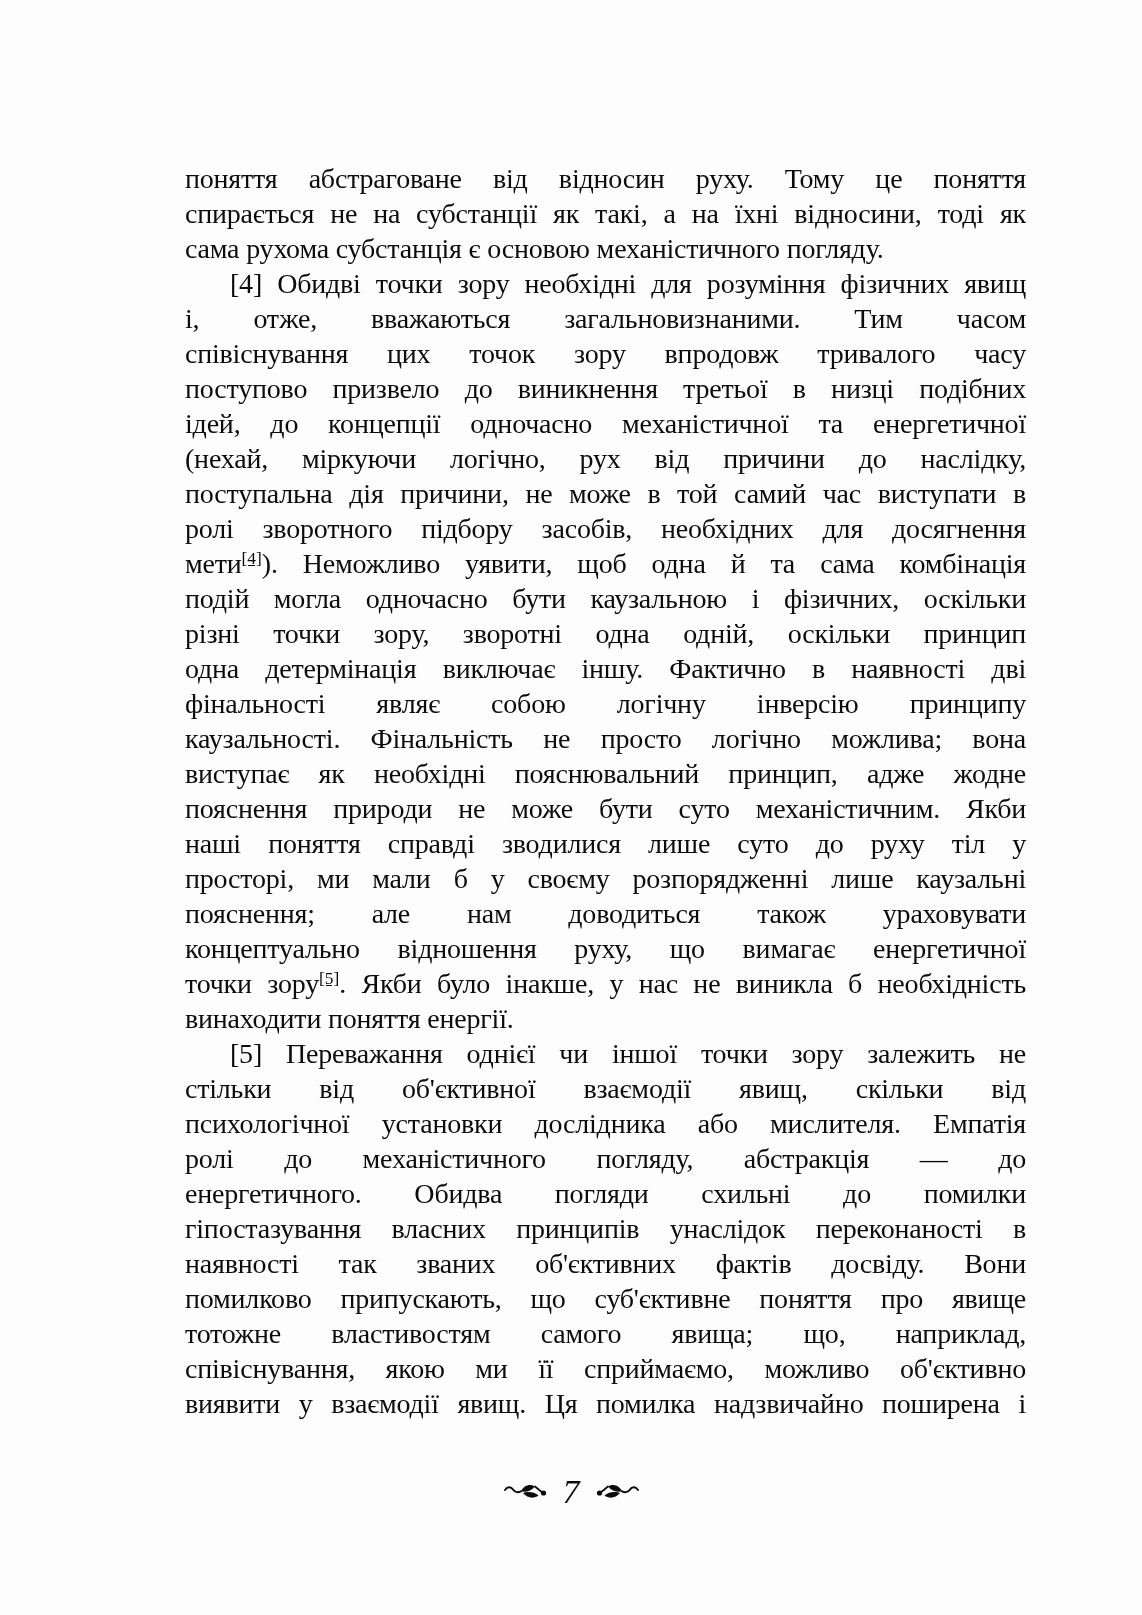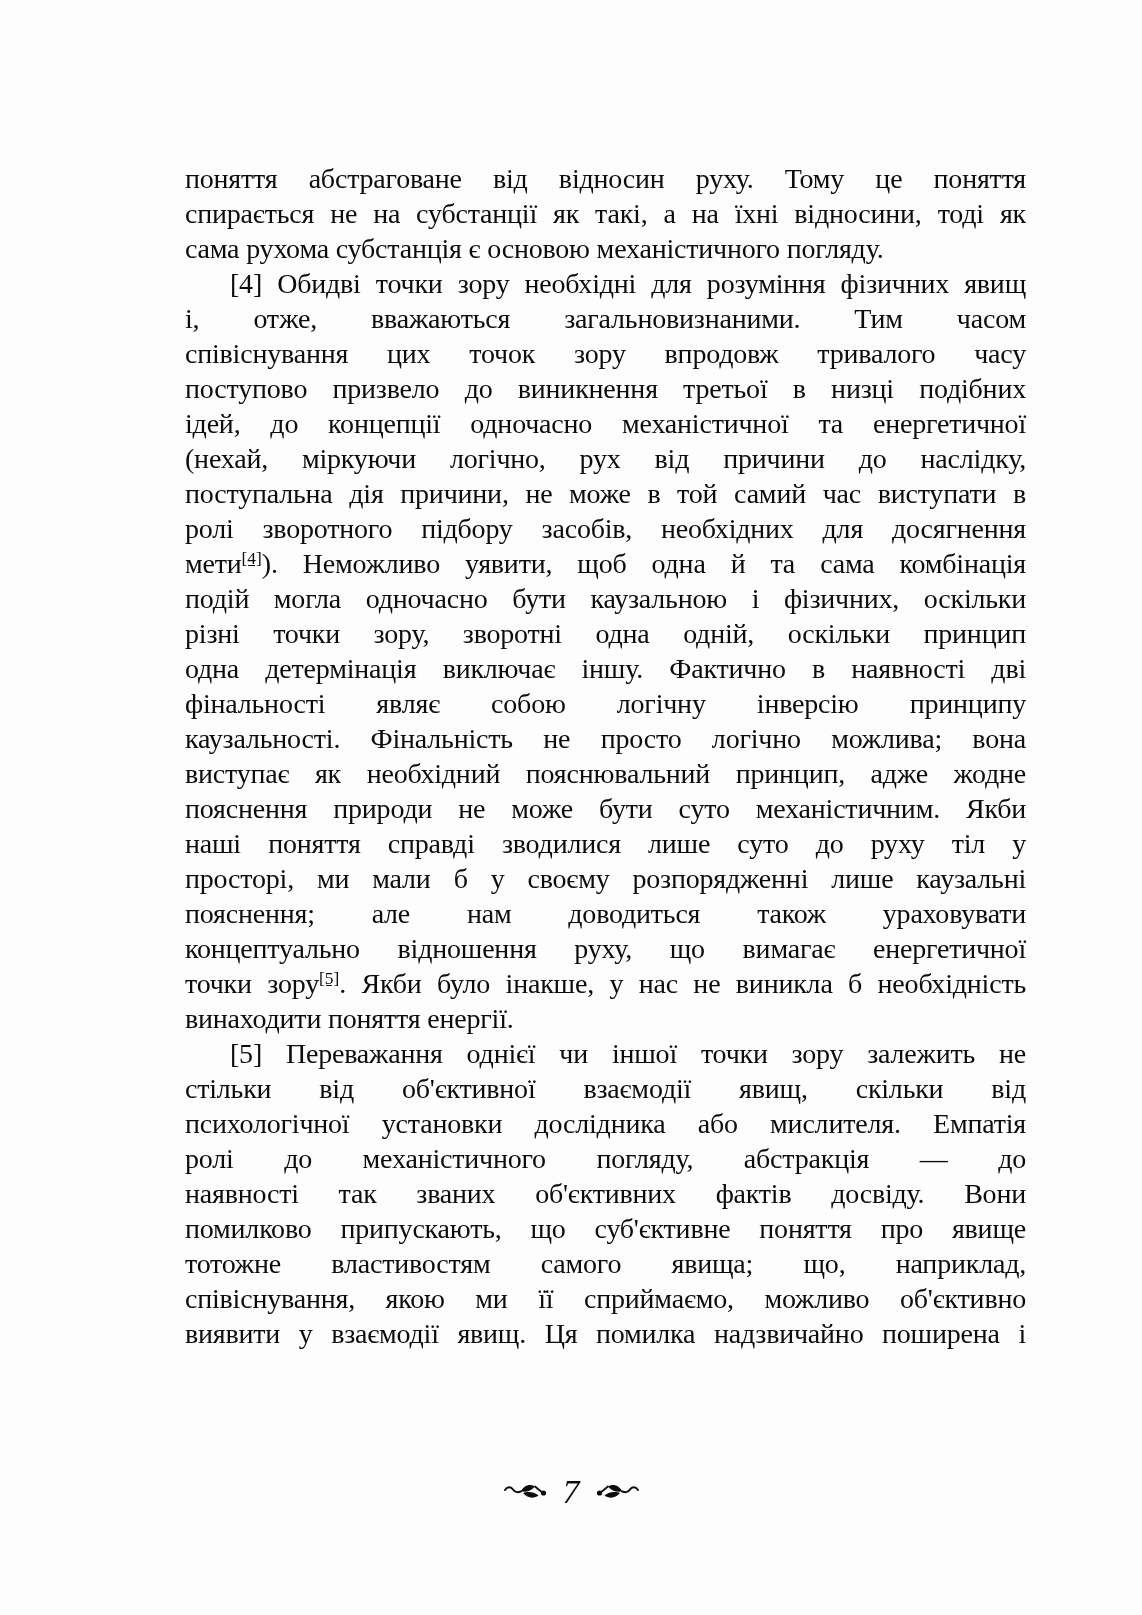--- a/index.html
+++ b/index.html
@@ -93,32 +93,34 @@
       <div class="line"><span>ідей, до концепції одночасно механістичної та енергетичної</span></div>
       <div class="line"><span>(нехай, міркуючи логічно, рух від причини до наслідку,</span></div>
       <div class="line"><span>поступальна дія причини, не може в той самий час виступати в</span></div>
       <div class="line"><span>ролі зворотного підбору засобів, необхідних для досягнення</span></div>
       <div class="line"><span>мети</span><sup class="fnref">[4]</sup><span>). Неможливо уявити, щоб одна й та сама комбінація</span></div>
       <div class="line"><span>подій могла одночасно бути каузальною і фізичних, оскільки</span></div>
       <div class="line"><span>різні точки зору, зворотні одна одній, оскільки принцип</span></div>
       <div class="line"><span>одна детермінація виключає іншу. Фактично в наявності дві</span></div>
       <div class="line"><span>фінальності являє собою логічну інверсію принципу</span></div>
       <div class="line"><span>каузальності. Фінальність не просто логічно можлива; вона</span></div>
-      <div class="line"><span>виступає як необхідний пояснювальний принцип, адже жодне</span></div>
+      <div class="line"><span>виступає як необхідні пояснювальний принцип, адже жодне</span></div>
       <div class="line"><span>пояснення природи не може бути суто механістичним. Якби</span></div>
       <div class="line"><span>наші поняття справді зводилися лише суто до руху тіл у</span></div>
       <div class="line"><span>просторі, ми мали б у своєму розпорядженні лише каузальні</span></div>
       <div class="line"><span>пояснення; але нам доводиться також ураховувати</span></div>
       <div class="line"><span>концептуально відношення руху, що вимагає енергетичної</span></div>
       <div class="line"><span>точки зору</span><sup class="fnref">[5]</sup><span>. Якби було інакше, у нас не виникла б необхідність</span></div>
       <div class="line para-end"><span>винаходити поняття енергії.</span></div>
       <div class="line indent"><span>[5] Переважання однієї чи іншої точки зору залежить не</span></div>
       <div class="line"><span>стільки від об'єктивної взаємодії явищ, скільки від</span></div>
       <div class="line"><span>психологічної установки дослідника або мислителя. Емпатія</span></div>
       <div class="line"><span>ролі до механістичного погляду, абстракція — до</span></div>
+      <div class="line"><span>енергетичного. Обидва погляди схильні до помилки</span></div>
+      <div class="line"><span>гіпостазування власних принципів унаслідок переконаності в</span></div>
       <div class="line"><span>наявності так званих об'єктивних фактів досвіду. Вони</span></div>
       <div class="line"><span>помилково припускають, що суб'єктивне поняття про явище</span></div>
       <div class="line"><span>тотожне властивостям самого явища; що, наприклад,</span></div>
       <div class="line"><span>співіснування, якою ми її сприймаємо, можливо об'єктивно</span></div>
       <div class="line"><span>виявити у взаємодії явищ. Ця помилка надзвичайно поширена і</span></div>
     </main>
 
   <footer class="page-footer">
     <span class="flourish left">
       <svg width="46" height="20" viewBox="0 0 46 20" xmlns="http://www.w3.org/2000/svg" aria-hidden="true">

